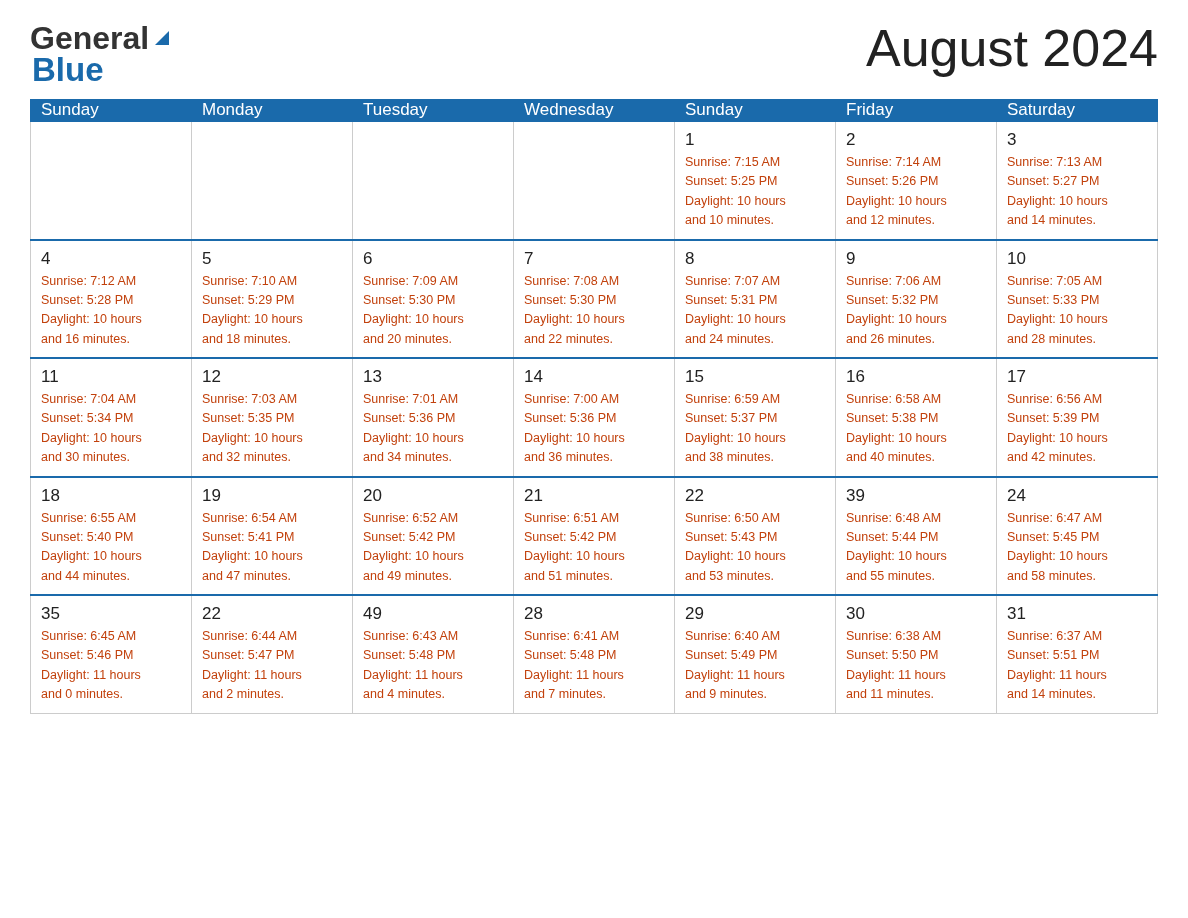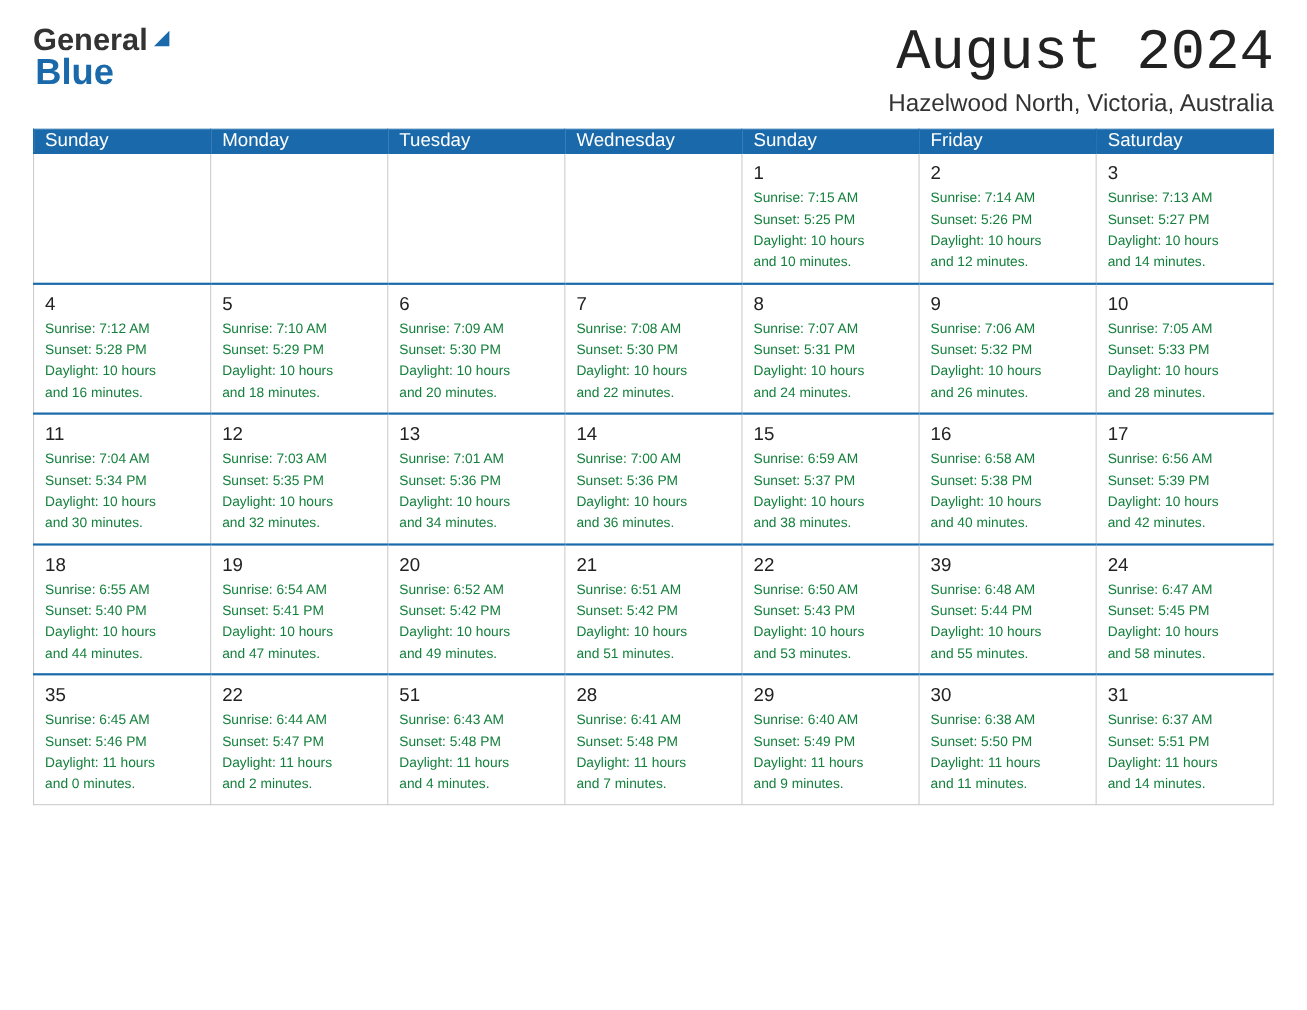--- a/index.html
+++ b/index.html
@@ -17,21 +17,20 @@
       margin-bottom: 10px;
     }
     .header-right {
       text-align: right;
     }
     .month-title {
       font-size: 52px;
       font-weight: normal;
       color: #222;
       line-height: 1.1;
-      font-family: Liberation Mono, monospace;
     }
     .location-title {
       font-size: 22px;
       color: #333;
       margin-top: 4px;
     }
     .calendar-table {
       width: 100%;
       border-collapse: collapse;
       margin-top: 8px;
@@ -57,21 +56,21 @@
     }
     .day-number {
       font-size: 17px;
       font-weight: normal;
       color: #222;
       display: block;
       margin-bottom: 3px;
     }
     .day-info {
       font-size: 12.5px;
-      color: #15803d;
+      color: #c2410c;
       line-height: 1.55;
     }
     .empty-cell {
       border-top: 2px solid #1a6aab;
       background: #fff;
     }
     
     .logo-wrapper {
       display: flex;
       flex-direction: column;
@@ -86,32 +85,31 @@
       align-items: center;
       margin-top: -4px;
     }
   </style>
 </head>
 <body>
 
 <div class="header">
   <div class="logo-wrapper">
     <div class="logo-line1">
-      <span style="font-size:28px;font-weight:bold;color:#333;font-family:Arial,sans-serif;">General</span>
+      <span style="font-size:32px;font-weight:bold;color:#333;font-family:Arial,sans-serif;">General</span>
       <svg width="22" height="22" viewBox="0 0 22 22" style="margin-left:2px;margin-top:-2px;">
         <polygon points="4,18 18,18 18,4" fill="#1a6aab"></polygon>
       </svg>
     </div>
     <div class="logo-line2" style="margin-top:-6px;">
       <span style="font-size:33px;font-weight:bold;color:#1a6aab;font-family:Arial,sans-serif;margin-left:2px;">Blue</span>
     </div>
   </div>
   <div class="header-right">
     <div class="month-title">August 2024</div>
-    <div class="location-title">Hazelwood North, Victoria, Australia</div>
   </div>
 </div>
 
 <table class="calendar-table">
   <thead>
     <tr>
     <th>Sunday</th>
         <th>Monday</th>
         <th>Tuesday</th>
         <th>Wednesday</th>
@@ -232,21 +230,21 @@
       <tr>
         <td>
           <span class="day-number">35</span>
           <div class="day-info">Sunrise: 6:45 AM<br>Sunset: 5:46 PM<br>Daylight: 11 hours<br>and 0 minutes.</div>
         </td>
         <td>
           <span class="day-number">22</span>
           <div class="day-info">Sunrise: 6:44 AM<br>Sunset: 5:47 PM<br>Daylight: 11 hours<br>and 2 minutes.</div>
         </td>
         <td>
-          <span class="day-number">51</span>
+          <span class="day-number">49</span>
           <div class="day-info">Sunrise: 6:43 AM<br>Sunset: 5:48 PM<br>Daylight: 11 hours<br>and 4 minutes.</div>
         </td>
         <td>
           <span class="day-number">28</span>
           <div class="day-info">Sunrise: 6:41 AM<br>Sunset: 5:48 PM<br>Daylight: 11 hours<br>and 7 minutes.</div>
         </td>
         <td>
           <span class="day-number">29</span>
           <div class="day-info">Sunrise: 6:40 AM<br>Sunset: 5:49 PM<br>Daylight: 11 hours<br>and 9 minutes.</div>
         </td>

